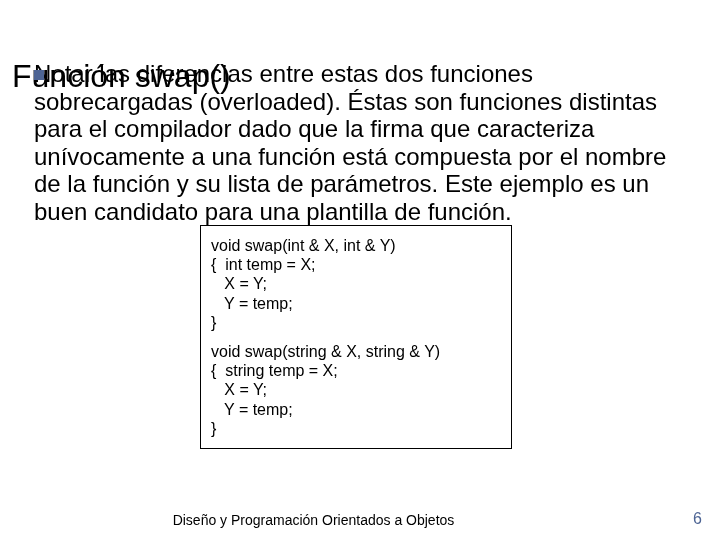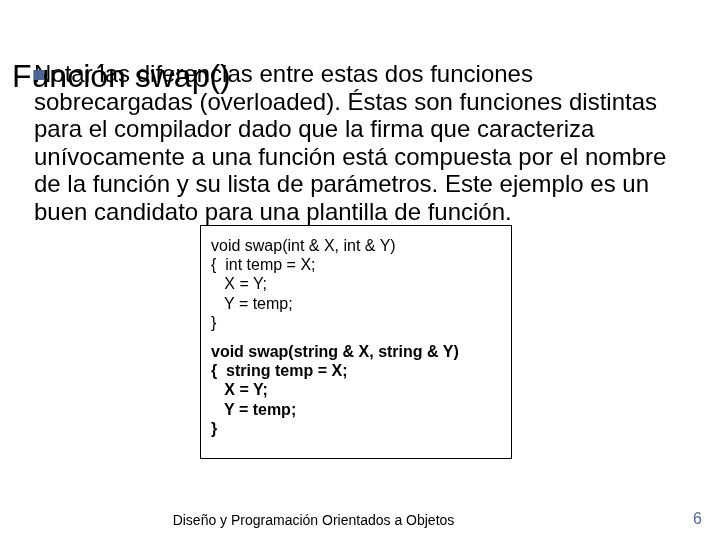--- a/index.html
+++ b/index.html
@@ -43,33 +43,32 @@
   .body-text {
     font-size: 24px;
     line-height: 1.15;
   }
   .code-box {
     position: absolute;
     left: 200px;
     top: 225px;
     width: 290px;
     border: 1px solid #000;
-    padding: 10px 10px 20px 10px;
+    padding: 10px 10px 10px 10px;
     font-family: Arial, Helvetica, sans-serif;
     font-size: 16px;
     line-height: 1.2;
     background: transparent;
   }
   .code-block {
     white-space: pre;
     margin-bottom: 10px;
   }
   .code-block:last-child {
     margin-bottom: 0;
-    font-weight: bold;
   }
   .footer {
     position: absolute;
     bottom: 12px;
     width: 627px;
     text-align: center;
     font-size: 14px;
   }
   .pagenum {
     position: absolute;

